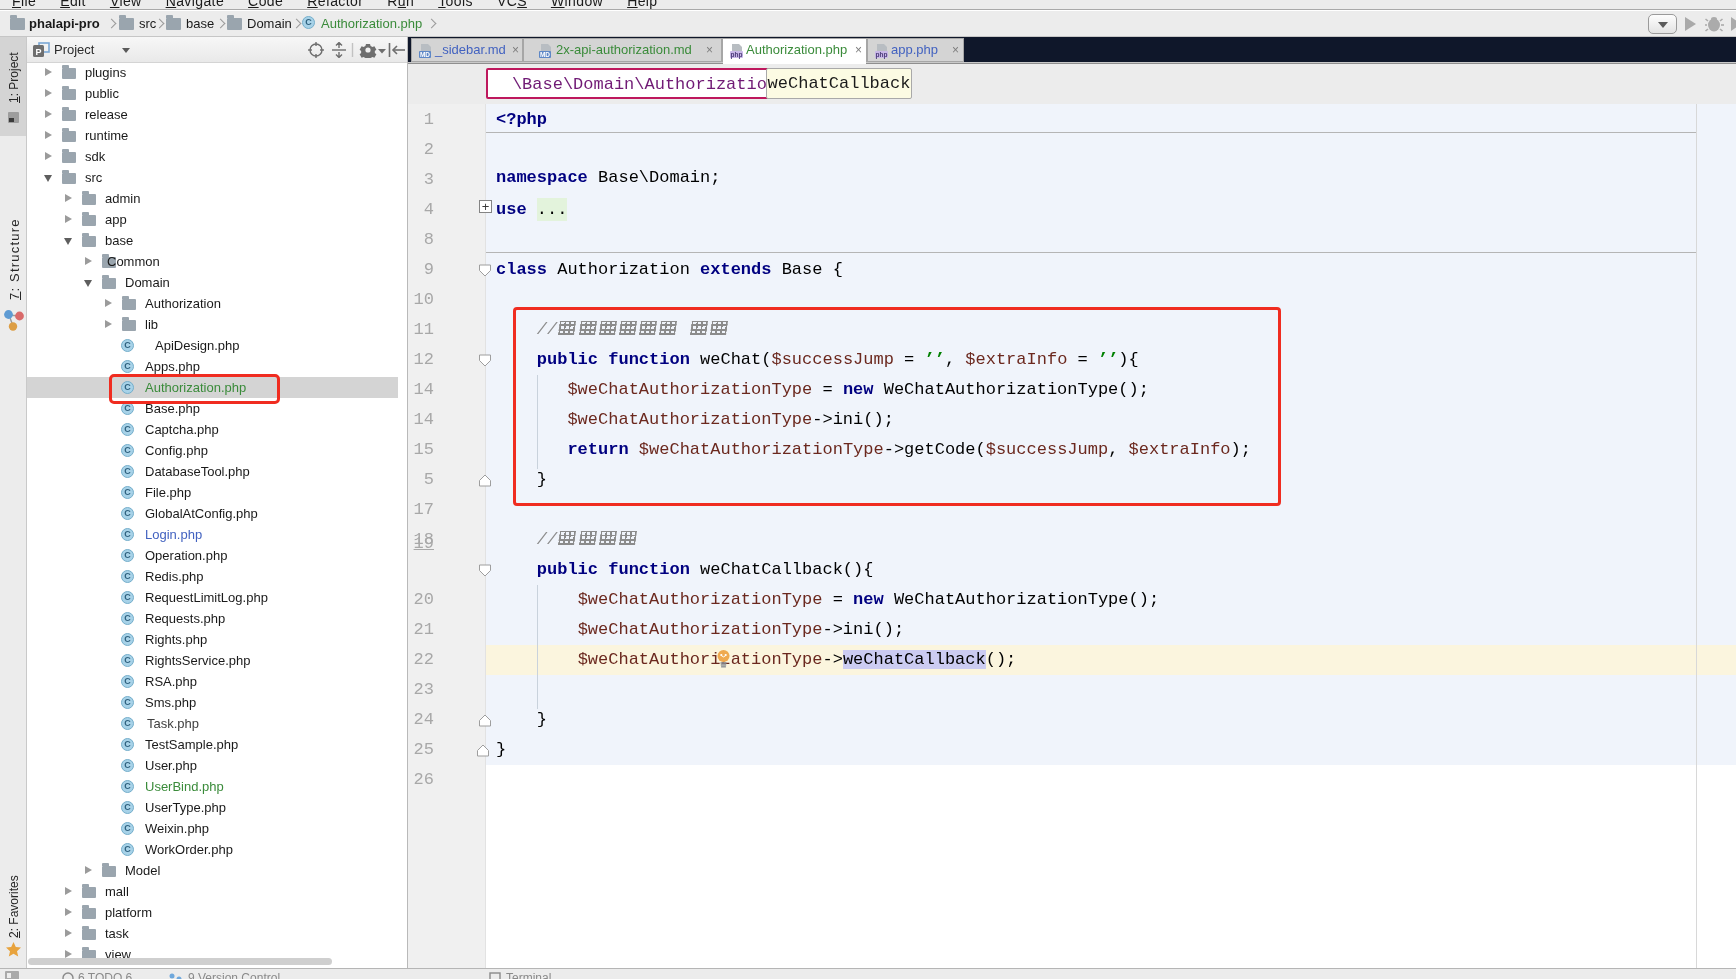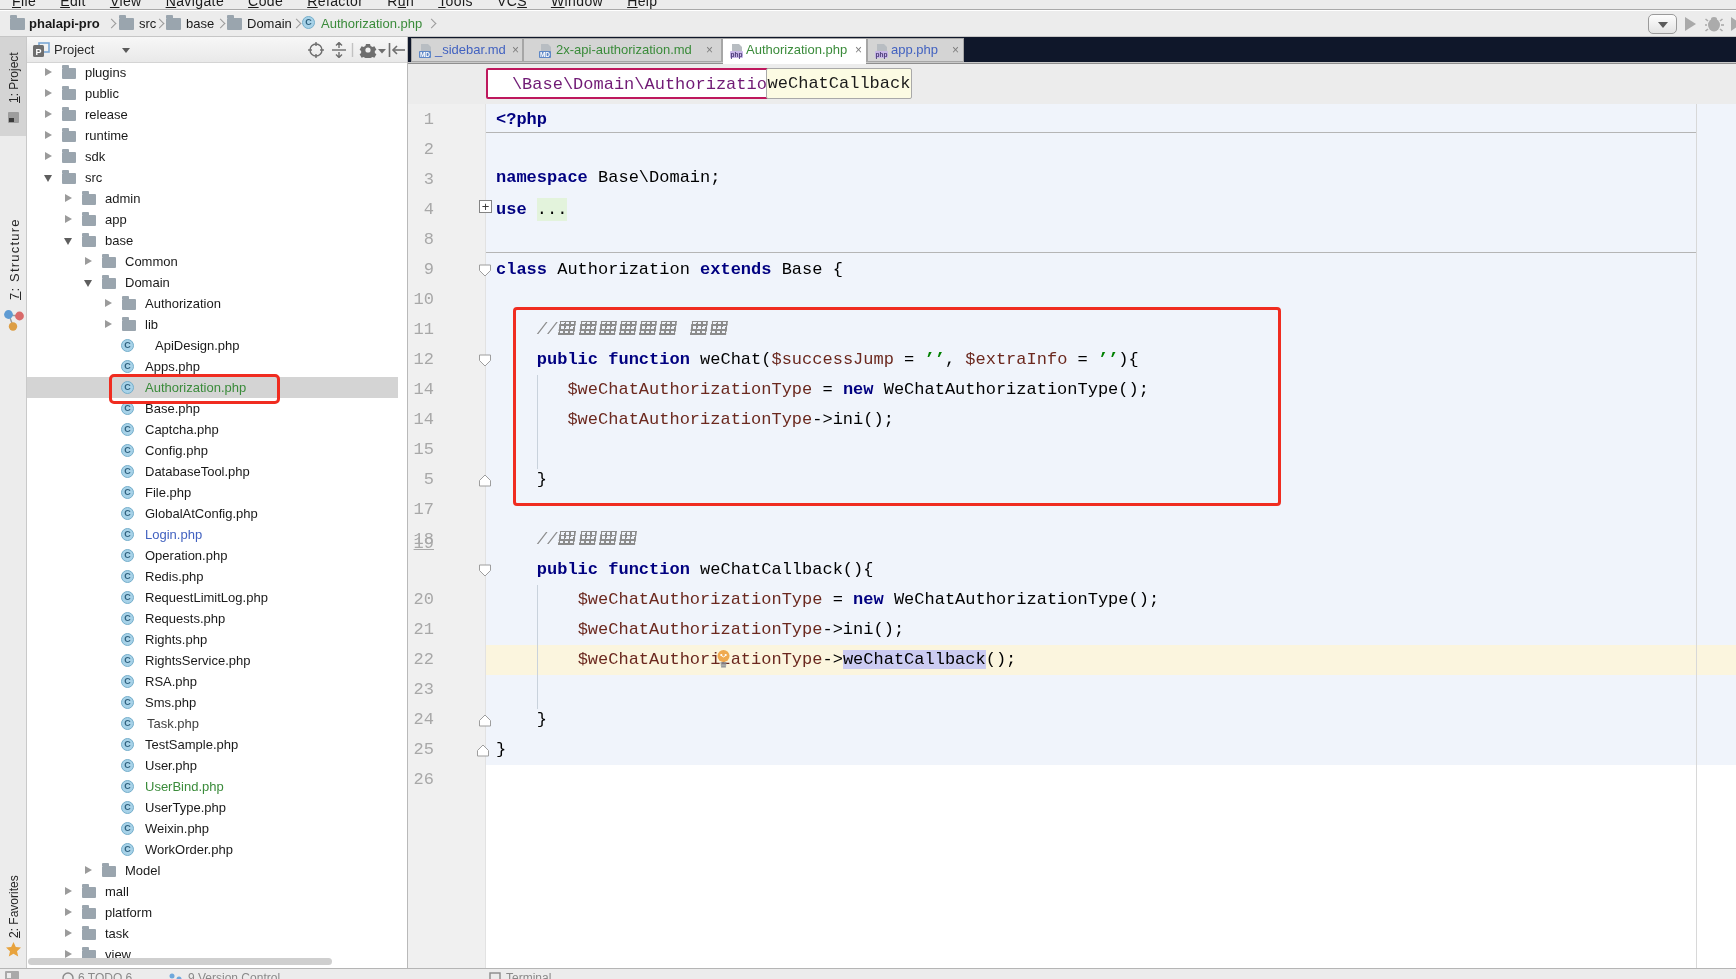--- a/index.html
+++ b/index.html
@@ -191,21 +191,21 @@
         <div class="txt" style="left:78px;color:#1a1a1a;">app</div>
       </div>
 <div class="trow" style="top:193px;">
         <div class="arr-e" style="left:37px;"></div>
         <div class="fold" style="left:55px;"></div>
         <div class="txt" style="left:78px;color:#1a1a1a;">base</div>
       </div>
 <div class="trow" style="top:214px;">
         <div class="arr-c" style="left:58px;"></div>
         <div class="fold" style="left:75px;"></div>
-        <div class="txt" style="left:98px;color:#1a1a1a;">Common</div>
+        <div class="txt" style="left:80px;color:#1a1a1a;">Common</div>
       </div>
 <div class="trow" style="top:235px;">
         <div class="arr-e" style="left:57px;"></div>
         <div class="fold" style="left:75px;"></div>
         <div class="txt" style="left:98px;color:#1a1a1a;">Domain</div>
       </div>
 <div class="trow" style="top:256px;">
         <div class="arr-c" style="left:78px;"></div>
         <div class="fold" style="left:95px;"></div>
         <div class="txt" style="left:118px;color:#1a1a1a;">Authorization</div>
@@ -448,20 +448,21 @@
 <div style="position:absolute;left:51px;top:271px;width:1px;height:94px;background:#c9d2dc;"></div>
 <div style="position:absolute;left:51px;top:481px;width:1px;height:124px;background:#c9d2dc;"></div>
 <div class="cl mono" style="top:1px;"><span class="kw">&lt;?php</span></div>
 <div class="cl mono" style="top:31px;margin-top:28px;"><span class="kw">namespace</span> Base\Domain;</div>
 <div class="cl mono" style="top:91px;"><span class="kw">use</span> <span style="background:#e3f3dc;padding:2px 0;">...</span></div>
 <div class="cl mono" style="top:151px;"><span class="kw">class</span> Authorization <span class="kw">extends</span> Base {</div>
 <div class="cl mono" style="top:211px;">    <span class="com">//<span class="cjk"></span><span class="cjk"></span><span class="cjk"></span><span class="cjk"></span><span class="cjk"></span><span class="cjk"></span> <span class="cjk"></span><span class="cjk"></span></span></div>
 <div class="cl mono" style="top:241px;">    <span class="kw">public function</span> weChat(<span class="var">$successJump</span> = <span class="str">’’</span>, <span class="var">$extraInfo</span> = <span class="str">’’</span>){</div>
 <div class="cl mono" style="top:271px;">       <span class="var">$weChatAuthorizationType</span> = <span class="kw">new</span> WeChatAuthorizationType();</div>
 <div class="cl mono" style="top:301px;">       <span class="var">$weChatAuthorizationType</span>-&gt;ini();</div>
+<div class="cl mono" style="top:331px;">       <span class="kw">return</span> <span class="var">$weChatAuthorizationType</span>-&gt;getCode(<span class="var">$successJump</span>, <span class="var">$extraInfo</span>);</div>
 <div class="cl mono" style="top:361px;">    }</div>
 <div class="cl mono" style="top:421px;">    <span class="com">//<span class="cjk"></span><span class="cjk"></span><span class="cjk"></span><span class="cjk"></span></span></div>
 <div class="cl mono" style="top:451px;">    <span class="kw">public function</span> weChatCallback(){</div>
 <div class="cl mono" style="top:481px;">        <span class="var">$weChatAuthorizationType</span> = <span class="kw">new</span> WeChatAuthorizationType();</div>
 <div class="cl mono" style="top:511px;">        <span class="var">$weChatAuthorizationType</span>-&gt;ini();</div>
 <div class="cl mono" style="top:541px;">        <span class="var">$weChatAuthorizationType</span>-&gt;<span style="background:#ccccf2;">weChatCallback</span>();</div>
 <div class="cl mono" style="top:601px;">    }</div>
 <div class="cl mono" style="top:631px;">}</div>
 <div style="position:absolute;left:27px;top:203px;width:768px;height:199px;border:3px solid #f02c20;border-radius:4px;"></div>
 <svg style="position:absolute;left:231px;top:545px;" width="13" height="21" viewBox="0 0 13 21">

